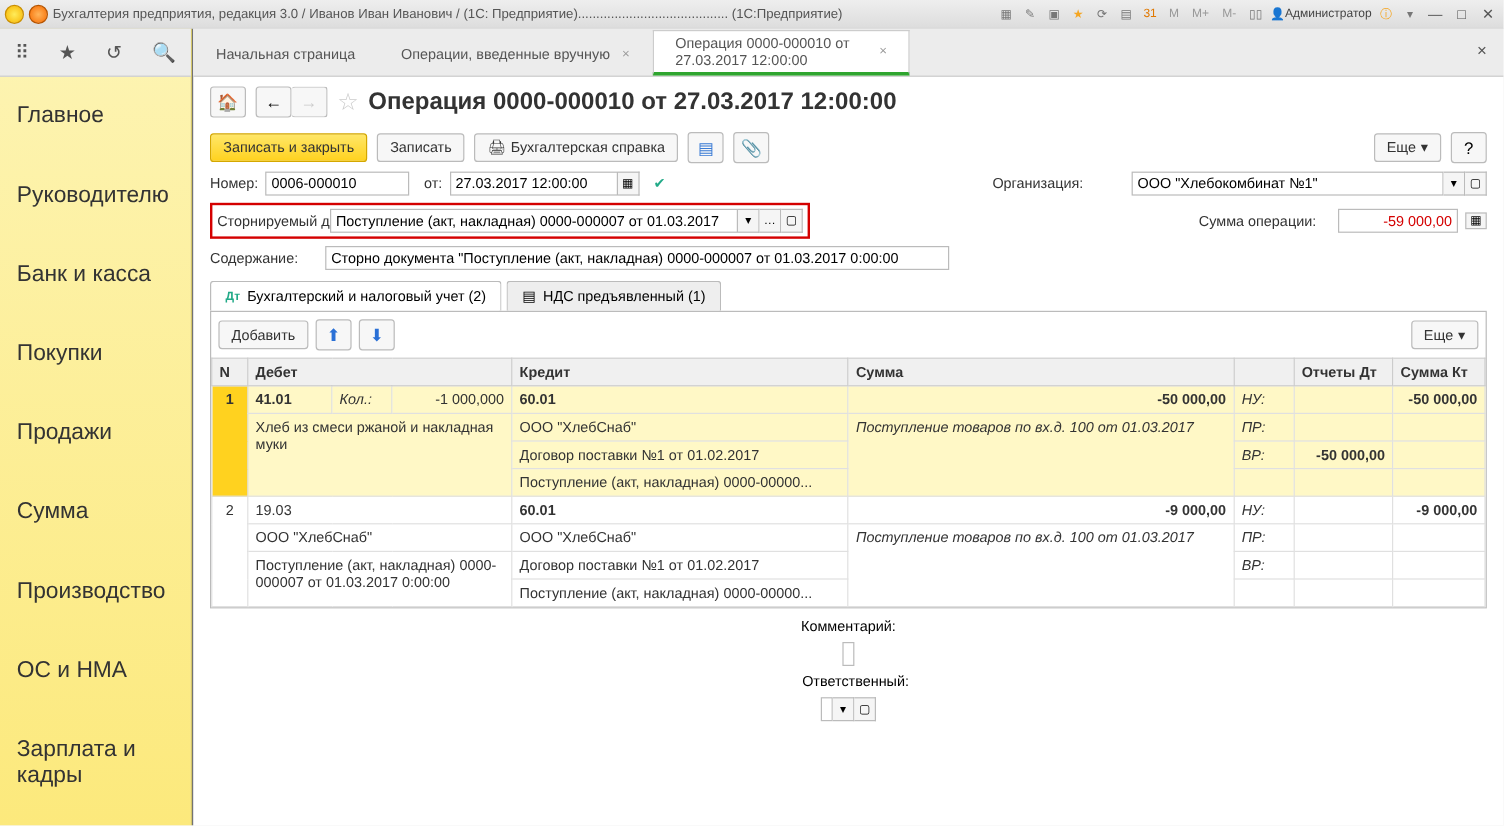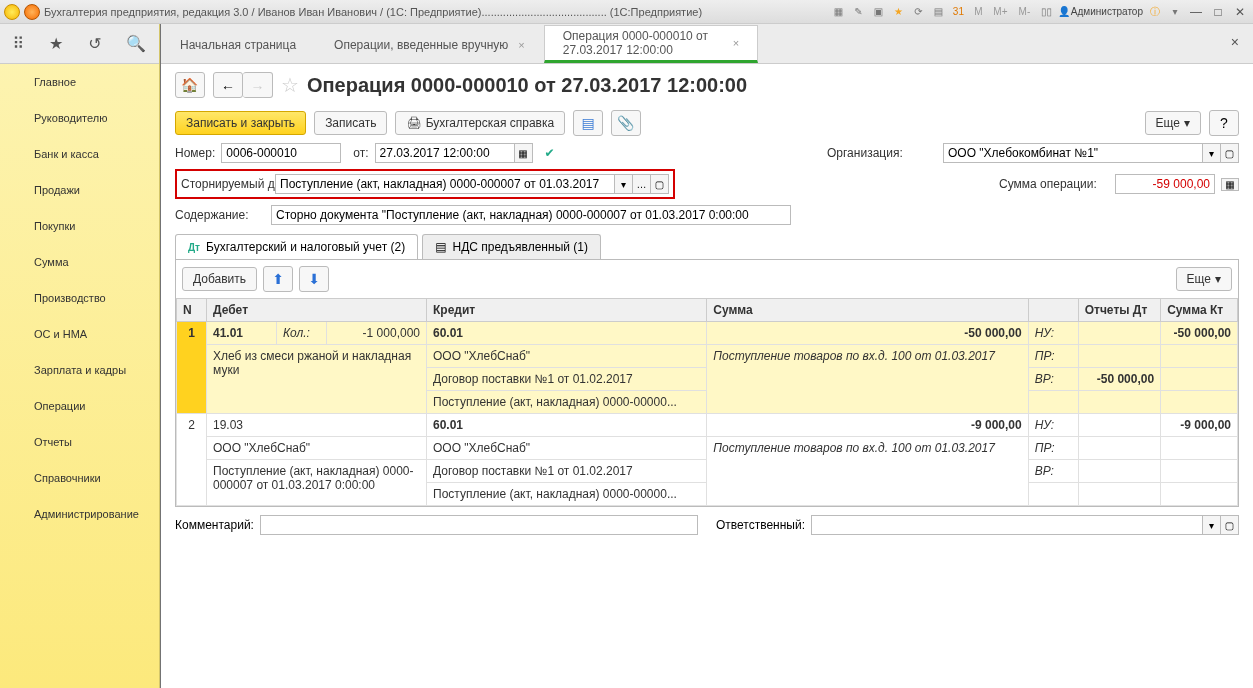--- a/index.html
+++ b/index.html
@@ -13,21 +13,21 @@
 .titlebar .title { flex:1; color:#555; font-size:11px; white-space:nowrap; overflow:hidden; }
 .titlebar .icons { display:flex; gap:4px; align-items:center; }
 .ticon { width:16px; height:16px; display:inline-flex; align-items:center; justify-content:center; font-size:10px; color:#777; }
 .winctrl { width:18px; height:16px; display:inline-flex; align-items:center; justify-content:center; color:#555; cursor:pointer; }
 
 
 .layout { display:flex; height: calc(688px - 24px); }
 .sidebar { width:160px; background: linear-gradient(to bottom,#fdf4b3,#fce97c); border-right:1px solid #d4c66a; }
 .sidebar .top { height:40px; display:flex; align-items:center; justify-content:space-around; background: #ececec; border-bottom:1px solid #ccc;}
 .sidebar .top span { font-size:16px; color:#555; cursor:pointer; }
-.sidebar .item { padding:12px 14px; font-size:11px; color:#333; cursor:pointer;margin-left:20px; }
+.sidebar .item { padding:22px 14px; font-size:19px; color:#333; cursor:pointer; }
 
 
 .content { flex:1; background:#fff; position:relative; border-left:1px solid #737373; display:flex; flex-direction:column; }
 .tabs { height:40px; background:#ececec; display:flex; align-items:flex-end; border-bottom:1px solid #ccc; }
 .tab { padding:6px 18px; font-size:12px; color:#555; border:1px solid transparent; border-bottom:none; cursor:pointer; height:38px; display:flex; align-items:center; position:relative; }
 .tab.active { background:#fff; border:1px solid #ccc; border-bottom:1px solid #fff; }
 .tab .x { margin-left:10px; color:#999; font-size:11px; }
 .tab.active.green { border-bottom:3px solid #2fa52f; }
 
 
@@ -64,21 +64,21 @@
 table.grid th { background:#f0f0f0; border:1px solid #ccc; padding:4px 6px; text-align:left; font-weight:bold; color:#333; }
 table.grid td { border:1px solid #e0e0e0; padding:4px 6px; vertical-align:top; color:#333; }
 .row-sel td { background:#fff8c6; }
 .row-num-sel { background:#ffd21f !important; text-align:center; font-weight:bold; }
 .row-num { text-align:center; }
 .neg { color:#d40000; font-weight:bold; text-align:right; }
 .subright { text-align:right; }
 .ital { font-style:italic; color:#888; }
 
 
-.bottom-row { display:flex; align-items:center; gap:6px; padding:8px 14px; }
+.bottom-row { display:flex; align-items:center; gap:6px; padding:8px 14px;flex-direction:column; }
 .th-sum { text-align:right; }
 </style>
 </head>
 <body>
 
 <div class="titlebar">
   <div class="orb y"></div>
   <div class="orb o"></div>
   <div class="title">Бухгалтерия предприятия, редакция 3.0 / Иванов Иван Иванович / (1С: Предприятие)......................................... (1С:Предприятие)</div>
   <div class="icons">
@@ -107,22 +107,22 @@
   <div class="sidebar">
     <div class="top">
       <span>⠿</span>
       <span>★</span>
       <span>↺</span>
       <span>🔍</span>
     </div>
     <div class="item">Главное</div>
     <div class="item">Руководителю</div>
     <div class="item">Банк и касса</div>
+    <div class="item">Покупки</div>
     <div class="item">Продажи</div>
-    <div class="item">Покупки</div>
     <div class="item">Сумма</div>
     <div class="item">Производство</div>
     <div class="item">ОС и НМА</div>
     <div class="item">Зарплата и кадры</div>
     <div class="item">Операции</div>
     <div class="item">Отчеты</div>
     <div class="item">Справочники</div>
     <div class="item">Администрирование</div>
   </div>
 

